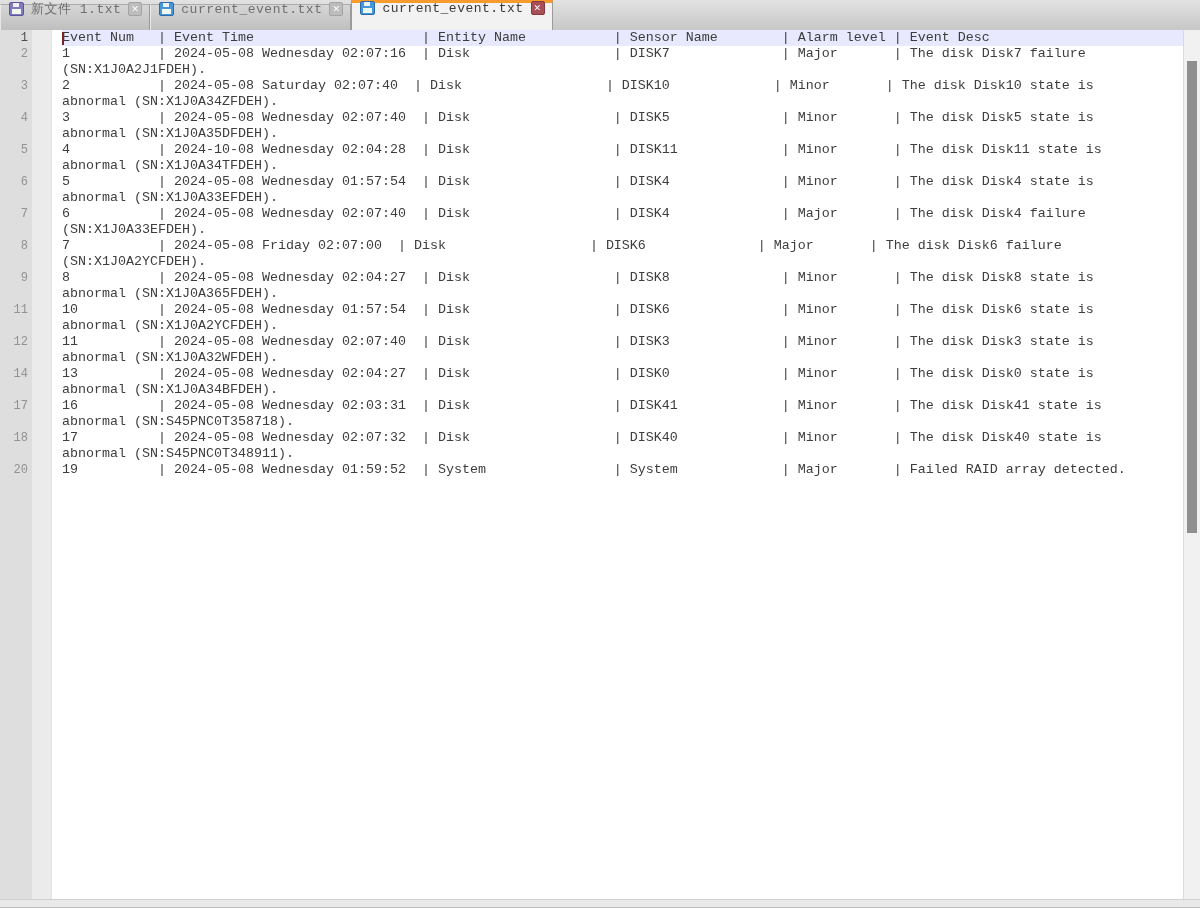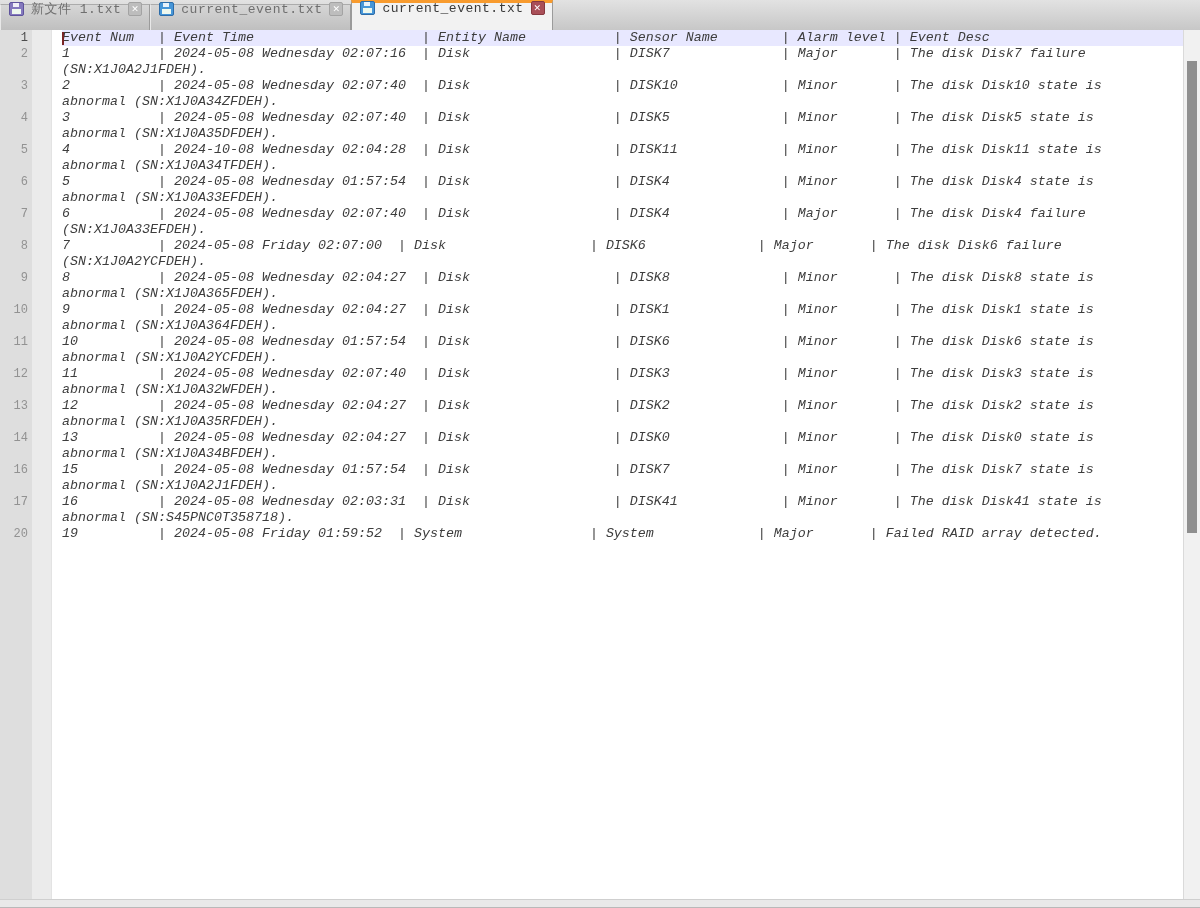--- a/index.html
+++ b/index.html
@@ -66,21 +66,21 @@
   #lines { position:absolute; top:0; left:0; }
   .line { display:flex; line-height:16px; }
   .ln {
     width:28px; flex:none; text-align:right;
     color:#929292; font-size:12px; line-height:16px;
   }
   .lnsp { width:34px; flex:none; }
   .txt {
     width:1121px; flex:none; padding-right:40px;
     white-space:pre-wrap; word-break:normal;
-    font-size:13.33px; color:#3d3d3d; position:relative;font-style:italic;
+    font-size:13.33px; color:#3d3d3d; position:relative;
   }
   .line.current .txt { background:#e8e8ff; }
   .line.current .ln  { color:#4c4c4c; }
   .caret {
     position:absolute; left:0; top:2px; width:2px; height:13px;
     background:#7a2424;
   }
 
   
   #vscroll {
@@ -127,21 +127,21 @@
         <span class="txt">Event Num   | Event Time                     | Entity Name           | Sensor Name        | Alarm level | Event Desc<span class="caret"></span></span>
       </div>
       <div class="line">
         <span class="ln">2</span>
         <span class="lnsp"></span>
         <span class="txt">1           | 2024-05-08 Wednesday 02:07:16  | Disk                  | DISK7              | Major       | The disk Disk7 failure (SN:X1J0A2J1FDEH).</span>
       </div>
       <div class="line">
         <span class="ln">3</span>
         <span class="lnsp"></span>
-        <span class="txt">2           | 2024-05-08 Wednesday 02:07:40  | Disk                  | DISK10             | Minor       | The disk Disk10 state is abnormal (SN:X1J0A34ZFDEH).</span>
+        <span class="txt">2           | 2024-05-08 Saturday 02:07:40  | Disk                  | DISK10             | Minor       | The disk Disk10 state is abnormal (SN:X1J0A34ZFDEH).</span>
       </div>
       <div class="line">
         <span class="ln">4</span>
         <span class="lnsp"></span>
         <span class="txt">3           | 2024-05-08 Wednesday 02:07:40  | Disk                  | DISK5              | Minor       | The disk Disk5 state is abnormal (SN:X1J0A35DFDEH).</span>
       </div>
       <div class="line">
         <span class="ln">5</span>
         <span class="lnsp"></span>
         <span class="txt">4           | 2024-10-08 Wednesday 02:04:28  | Disk                  | DISK11             | Minor       | The disk Disk11 state is abnormal (SN:X1J0A34TFDEH).</span>
@@ -160,58 +160,48 @@
         <span class="ln">8</span>
         <span class="lnsp"></span>
         <span class="txt">7           | 2024-05-08 Friday 02:07:00  | Disk                  | DISK6              | Major       | The disk Disk6 failure (SN:X1J0A2YCFDEH).</span>
       </div>
       <div class="line">
         <span class="ln">9</span>
         <span class="lnsp"></span>
         <span class="txt">8           | 2024-05-08 Wednesday 02:04:27  | Disk                  | DISK8              | Minor       | The disk Disk8 state is abnormal (SN:X1J0A365FDEH).</span>
       </div>
       <div class="line">
-        <span class="ln">10</span>
-        <span class="lnsp"></span>
-        <span class="txt">9           | 2024-05-08 Wednesday 02:04:27  | Disk                  | DISK1              | Minor       | The disk Disk1 state is abnormal (SN:X1J0A364FDEH).</span>
-      </div>
-      <div class="line">
         <span class="ln">11</span>
         <span class="lnsp"></span>
         <span class="txt">10          | 2024-05-08 Wednesday 01:57:54  | Disk                  | DISK6              | Minor       | The disk Disk6 state is abnormal (SN:X1J0A2YCFDEH).</span>
       </div>
       <div class="line">
         <span class="ln">12</span>
         <span class="lnsp"></span>
         <span class="txt">11          | 2024-05-08 Wednesday 02:07:40  | Disk                  | DISK3              | Minor       | The disk Disk3 state is abnormal (SN:X1J0A32WFDEH).</span>
       </div>
       <div class="line">
-        <span class="ln">13</span>
-        <span class="lnsp"></span>
-        <span class="txt">12          | 2024-05-08 Wednesday 02:04:27  | Disk                  | DISK2              | Minor       | The disk Disk2 state is abnormal (SN:X1J0A35RFDEH).</span>
-      </div>
-      <div class="line">
         <span class="ln">14</span>
         <span class="lnsp"></span>
         <span class="txt">13          | 2024-05-08 Wednesday 02:04:27  | Disk                  | DISK0              | Minor       | The disk Disk0 state is abnormal (SN:X1J0A34BFDEH).</span>
       </div>
       <div class="line">
-        <span class="ln">16</span>
-        <span class="lnsp"></span>
-        <span class="txt">15          | 2024-05-08 Wednesday 01:57:54  | Disk                  | DISK7              | Minor       | The disk Disk7 state is abnormal (SN:X1J0A2J1FDEH).</span>
-      </div>
-      <div class="line">
         <span class="ln">17</span>
         <span class="lnsp"></span>
         <span class="txt">16          | 2024-05-08 Wednesday 02:03:31  | Disk                  | DISK41             | Minor       | The disk Disk41 state is abnormal (SN:S45PNC0T358718).</span>
       </div>
       <div class="line">
+        <span class="ln">18</span>
+        <span class="lnsp"></span>
+        <span class="txt">17          | 2024-05-08 Wednesday 02:07:32  | Disk                  | DISK40             | Minor       | The disk Disk40 state is abnormal (SN:S45PNC0T348911).</span>
+      </div>
+      <div class="line">
         <span class="ln">20</span>
         <span class="lnsp"></span>
-        <span class="txt">19          | 2024-05-08 Friday 01:59:52  | System                | System             | Major       | Failed RAID array detected.</span>
+        <span class="txt">19          | 2024-05-08 Wednesday 01:59:52  | System                | System             | Major       | Failed RAID array detected.</span>
       </div>
     </div>
 </div>
 
 <div id="vscroll">
   <div id="vthumb"></div>
 </div>
 <div id="hscroll"></div>
 
 </body></html>

